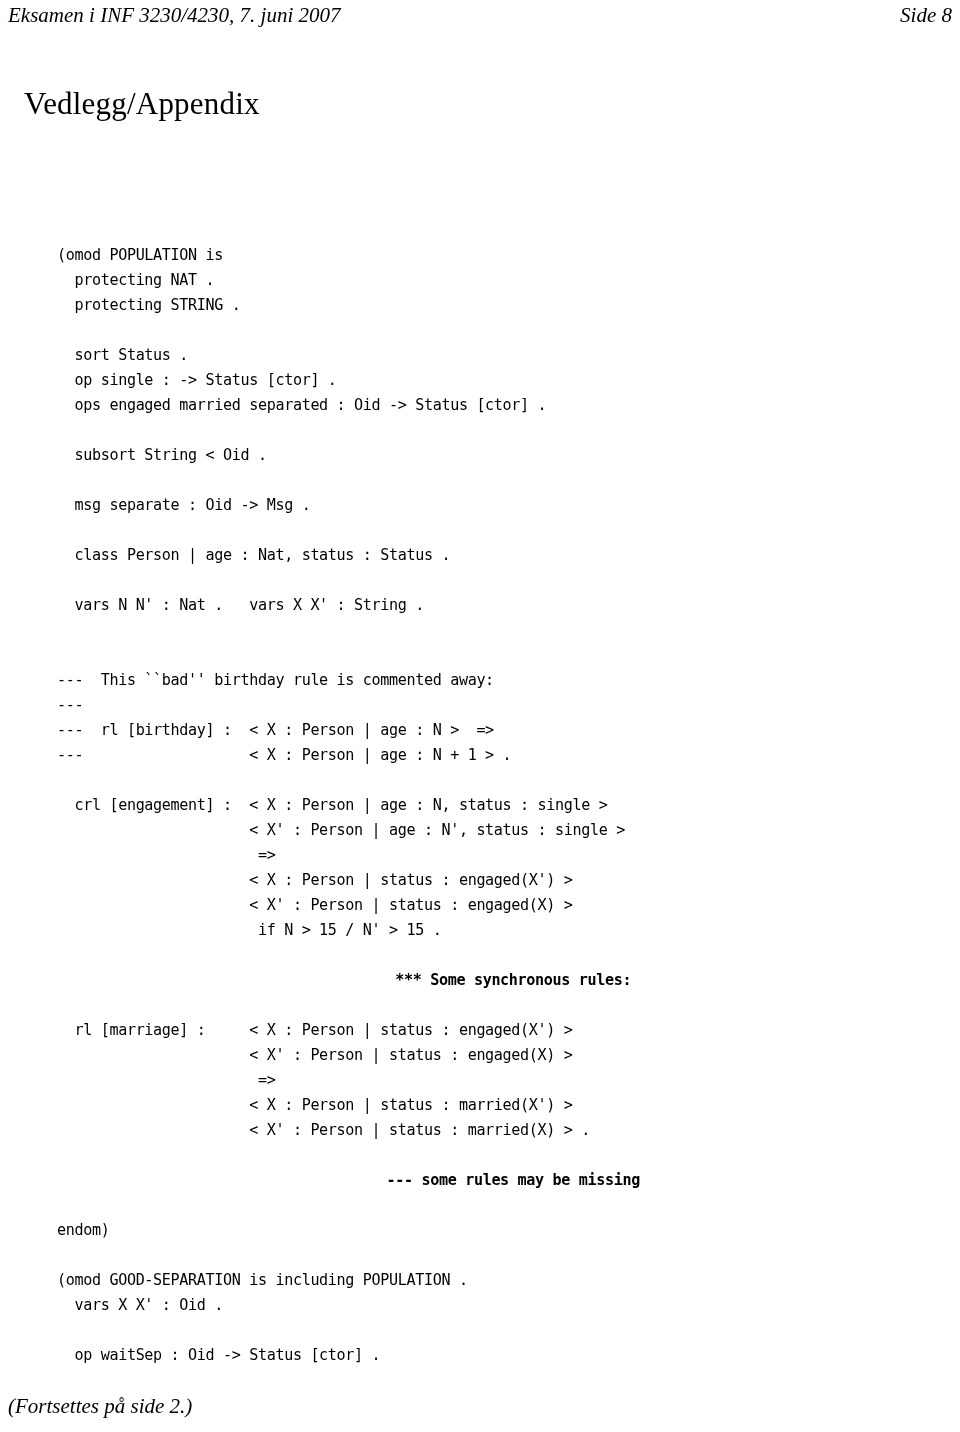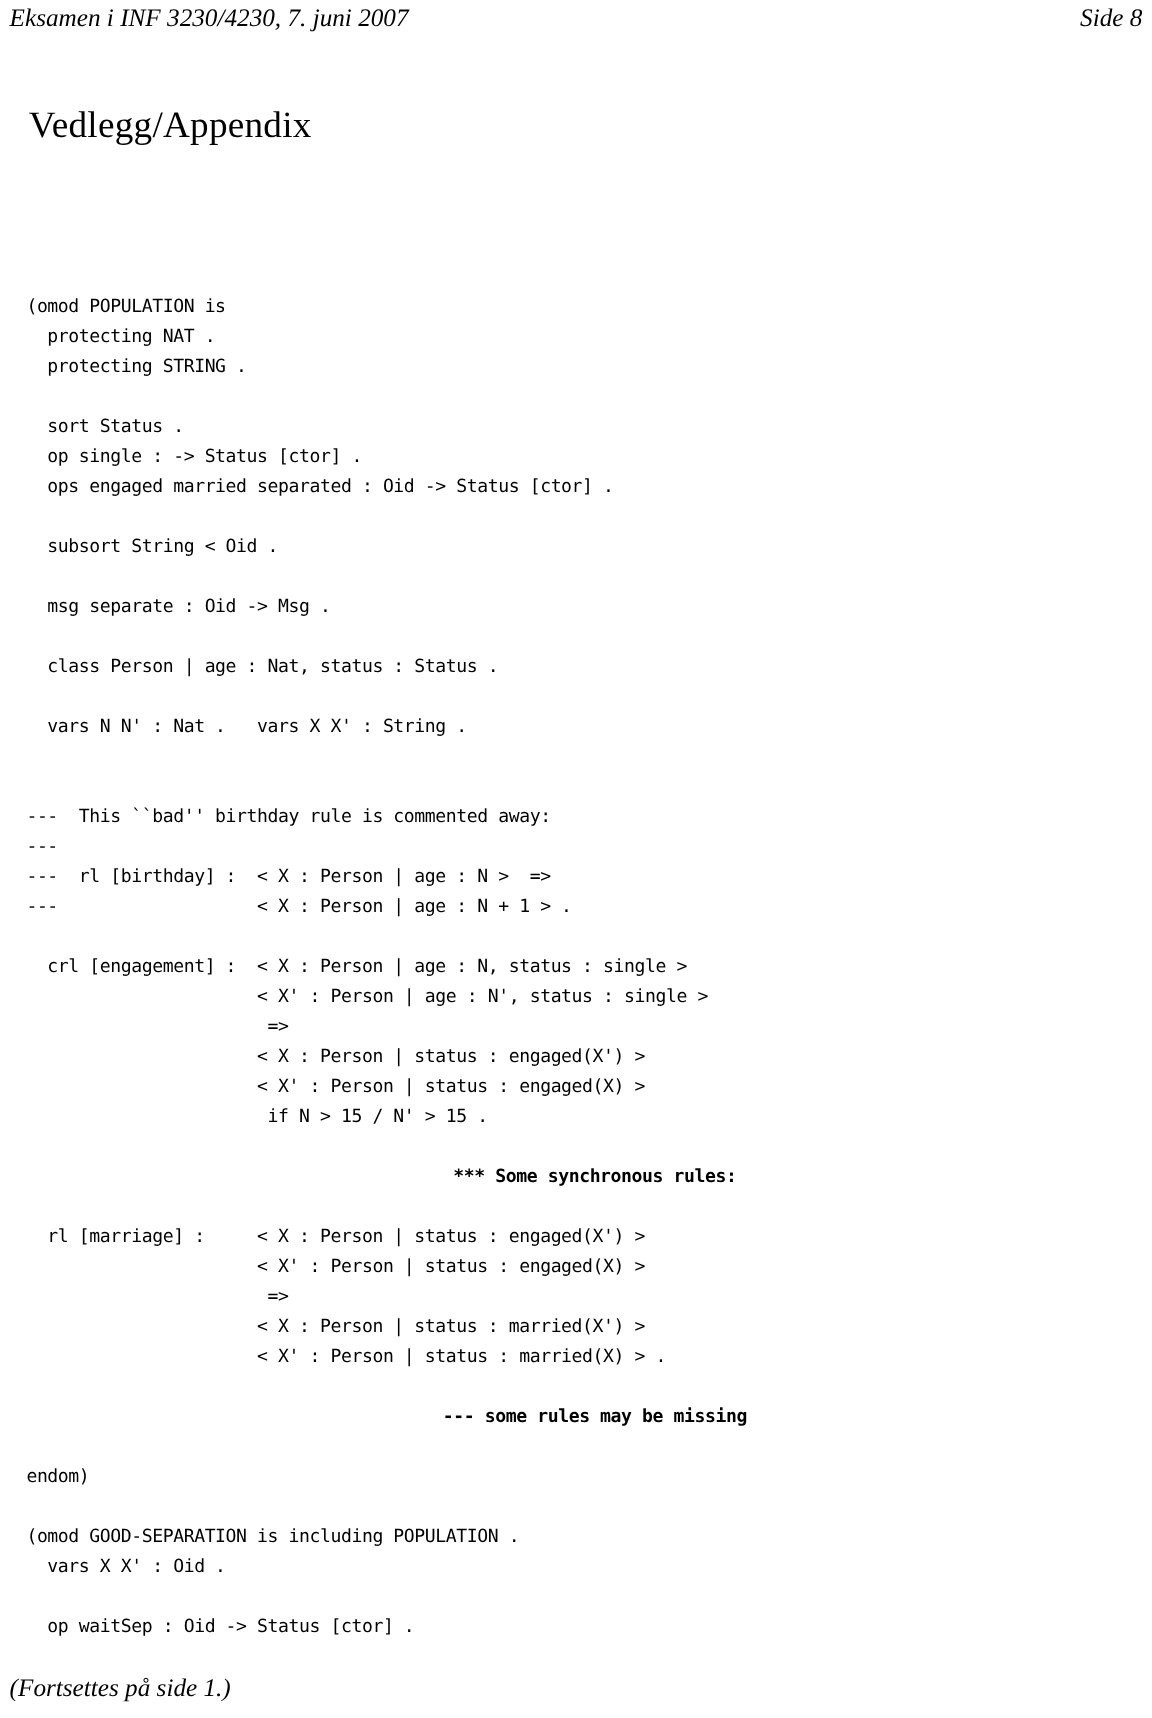--- a/index.html
+++ b/index.html
@@ -77,20 +77,21 @@
     font-size: 15.1px;
     line-height: 25px;
     letter-spacing: -0.35px;
     white-space: pre;
     color: #000000;
   }
   .code .ln {
     display: block;
     height: 25px;
     white-space: pre;
+    margin-left: 35px;
   }
   .code .ln.blank { height: 25px; }
   .code .ln.bold  { font-weight: bold; text-align: center; }
 
   
   .footer {
     position: absolute;
     left: 8px;
     top: 1392px;
     font-size: 21px;
@@ -107,15 +108,15 @@
   <div class="runhead">
     <span>Eksamen i INF 3230/4230, 7. juni 2007</span>
     <span>Side 8</span>
   </div>
 
   <h1 class="doc-title">Vedlegg/Appendix</h1>
 
 
   <div class="code" id="code-block"><span class="ln">(omod POPULATION is</span><span class="ln">  protecting NAT .</span><span class="ln">  protecting STRING .</span><span class="ln blank">&nbsp;</span><span class="ln">  sort Status .</span><span class="ln">  op single : -&gt; Status [ctor] .</span><span class="ln">  ops engaged married separated : Oid -&gt; Status [ctor] .</span><span class="ln blank">&nbsp;</span><span class="ln">  subsort String &lt; Oid .</span><span class="ln blank">&nbsp;</span><span class="ln">  msg separate : Oid -&gt; Msg .</span><span class="ln blank">&nbsp;</span><span class="ln">  class Person | age : Nat, status : Status .</span><span class="ln blank">&nbsp;</span><span class="ln">  vars N N' : Nat .   vars X X' : String .</span><span class="ln blank">&nbsp;</span><span class="ln blank">&nbsp;</span><span class="ln">---  This ``bad'' birthday rule is commented away:</span><span class="ln">---</span><span class="ln">---  rl [birthday] :  &lt; X : Person | age : N &gt;  =&gt;</span><span class="ln">---                   &lt; X : Person | age : N + 1 &gt; .</span><span class="ln blank">&nbsp;</span><span class="ln">  crl [engagement] :  &lt; X : Person | age : N, status : single &gt;</span><span class="ln">                      &lt; X' : Person | age : N', status : single &gt;</span><span class="ln">                       =&gt;</span><span class="ln">                      &lt; X : Person | status : engaged(X') &gt;</span><span class="ln">                      &lt; X' : Person | status : engaged(X) &gt;</span><span class="ln">                       if N &gt; 15 / N' &gt; 15 .</span><span class="ln blank">&nbsp;</span><span class="ln bold">  *** Some synchronous rules:</span><span class="ln blank">&nbsp;</span><span class="ln">  rl [marriage] :     &lt; X : Person | status : engaged(X') &gt;</span><span class="ln">                      &lt; X' : Person | status : engaged(X) &gt;</span><span class="ln">                       =&gt;</span><span class="ln">                      &lt; X : Person | status : married(X') &gt;</span><span class="ln">                      &lt; X' : Person | status : married(X) &gt; .</span><span class="ln blank">&nbsp;</span><span class="ln bold">  --- some rules may be missing</span><span class="ln blank">&nbsp;</span><span class="ln">endom)</span><span class="ln blank">&nbsp;</span><span class="ln">(omod GOOD-SEPARATION is including POPULATION .</span><span class="ln">  vars X X' : Oid .</span><span class="ln blank">&nbsp;</span><span class="ln">  op waitSep : Oid -&gt; Status [ctor] .</span></div>
 
-  <div class="footer">(Fortsettes på side 1.)</div>
+  <div class="footer">(Fortsettes på side 2.)</div>
 
 </div>
 
 </body></html>

